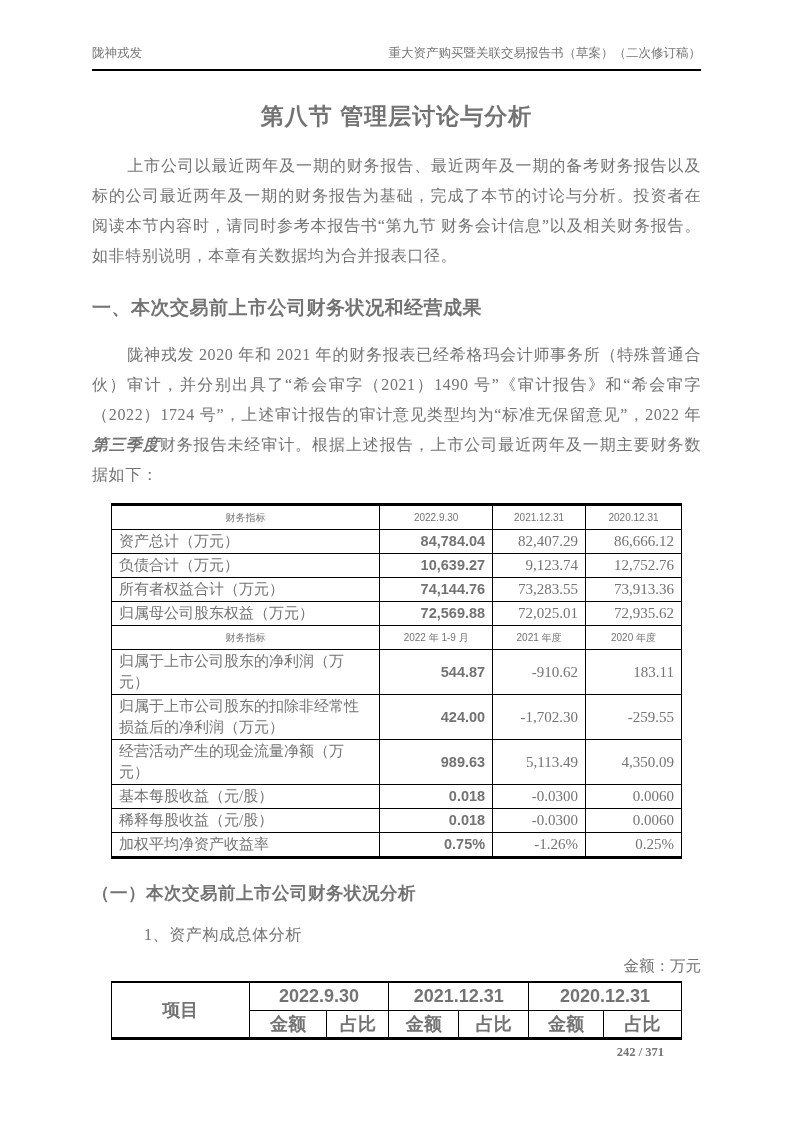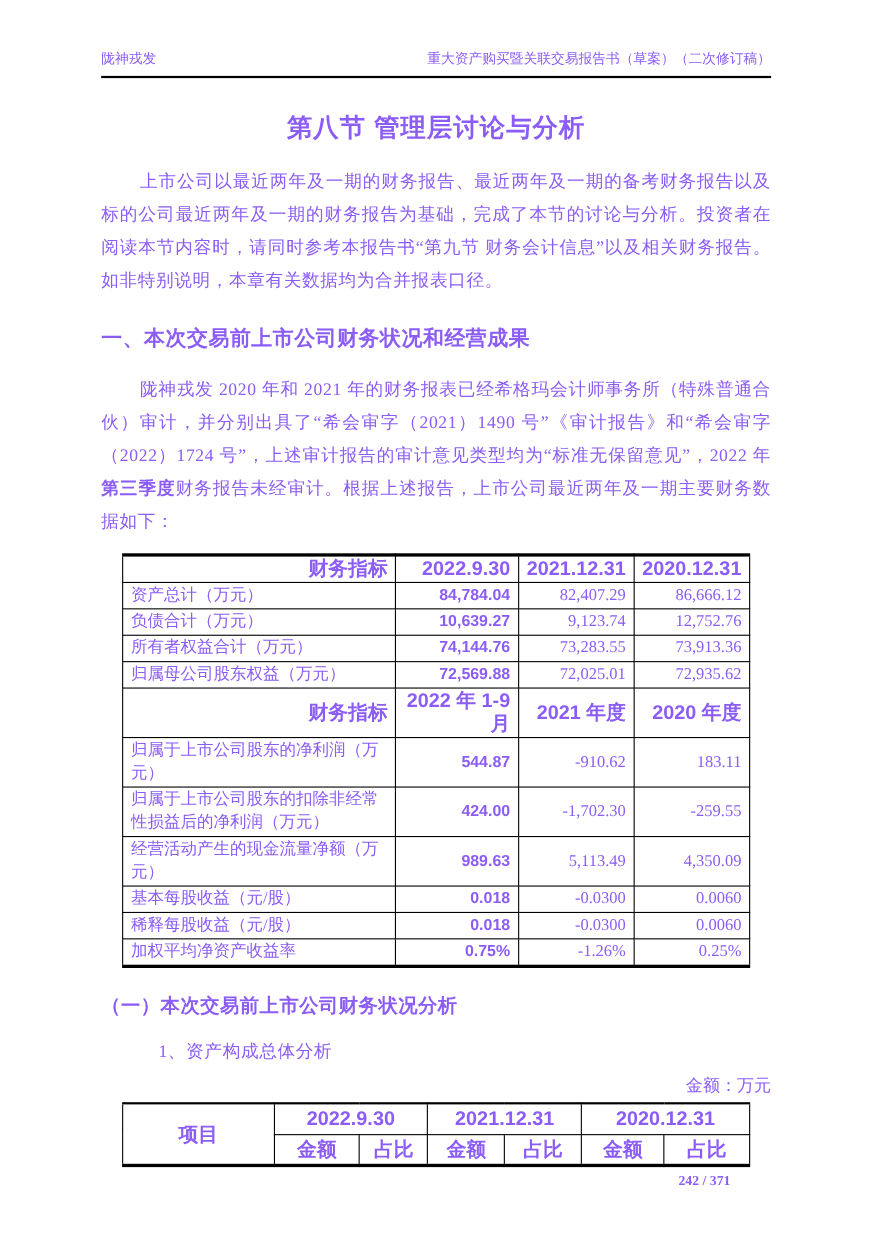--- a/index.html
+++ b/index.html
@@ -3,21 +3,21 @@
 <meta charset="utf-8">
 <style>
   * { margin: 0; padding: 0; box-sizing: border-box; }
   html, body { background: #888; }
   .page {
     position: relative;
     width: 793px;
     height: 1122px;
     margin: 0 auto;
     background: #ffffff;
-    color: #8b5cf6;
+    color: #737373;
     padding: 45px 92px 0 92px;
     overflow: hidden;
     font-family: "Liberation Serif", "DejaVu Serif", serif;
   }
   
   .doc-header {
     display: flex;
     justify-content: space-between;
     align-items: flex-end;
     font-size: 12.5px;
@@ -36,21 +36,21 @@
   
   .body-p {
     margin-top: 19px;
     font-size: 16px;
     line-height: 30px;
     text-align: justify;
     text-align-last: left;
     letter-spacing: 0.6px;
   }
   .indent { text-indent: 2.2em; }
-  .emph { font-weight: bold; }
+  .emph { font-weight: bold; font-style: italic; }
   
   .h-level1 {
     margin-top: 24px;
     font-family: "Liberation Sans", "DejaVu Sans", sans-serif;
     font-weight: bold;
     font-size: 19px;
     letter-spacing: 0.5px;
   }
   .h-level2 {
     margin-top: 22px;
@@ -81,24 +81,24 @@
   }
   td.c0 { text-align: left; }
   td.c1 {
     text-align: right;
     font-weight: bold;
     font-family: "Liberation Sans", "DejaVu Sans", sans-serif;
     font-size: 14.5px;
   }
   td.c2, td.c3 { text-align: right; }
   td.hc {
-    text-align: right;
-    font-weight: bold;
-    font-family: "Liberation Sans", "DejaVu Sans", sans-serif;
-    font-size: 18px;
+    text-align: center;
+    font-weight: normal;
+    font-family: "Liberation Sans", "DejaVu Sans", sans-serif;
+    font-size: 10px;
   }
   
   .unit-label {
     margin-top: 10px;
     text-align: right;
     font-size: 15.5px;
   }
   
   table.asset-table {
     width: 571px;

